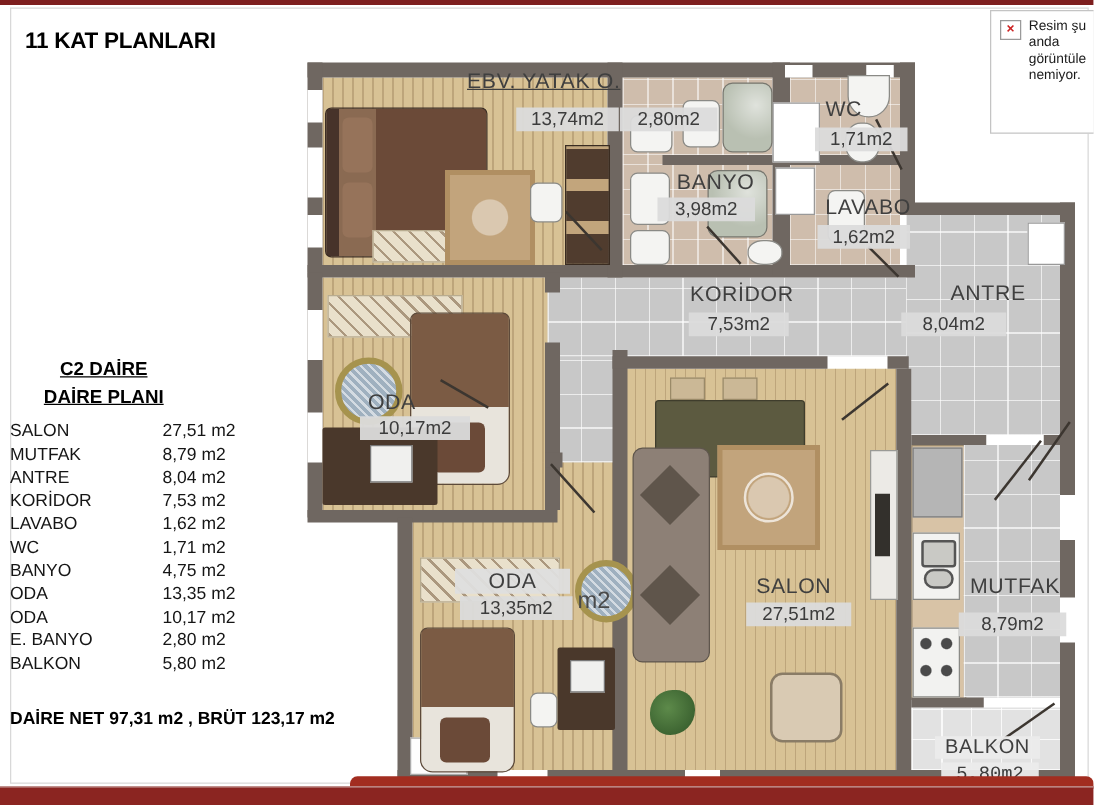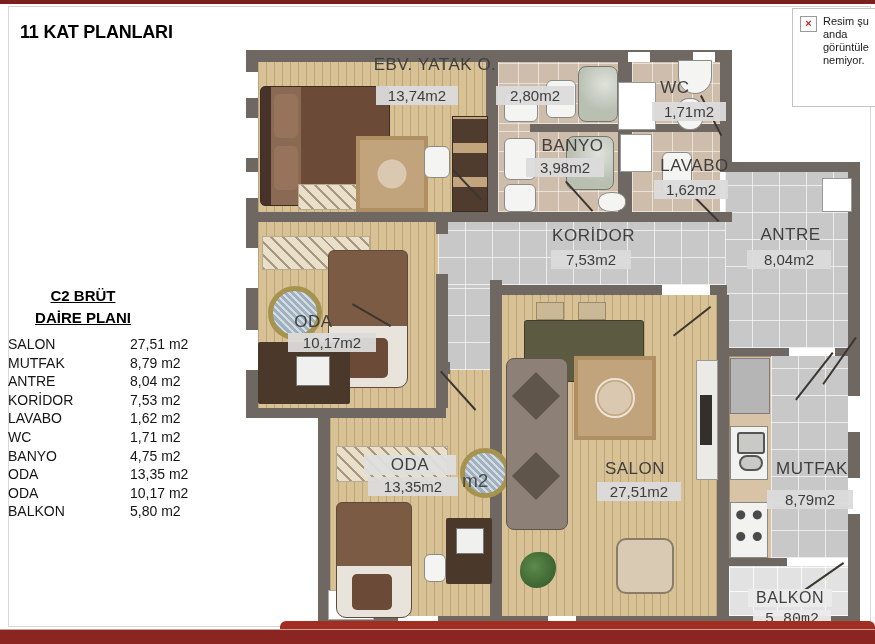--- a/index.html
+++ b/index.html
@@ -183,46 +183,46 @@
   <div class="door" style="left:565px;top:182px;height:40px;transform:rotate(-42deg);"></div>
   <div class="door" style="left:700px;top:96px;height:45px;transform:rotate(-27deg);"></div>
   <div class="door" style="left:694px;top:198px;height:34px;transform:rotate(-45deg);"></div>
   <div class="door" style="left:352px;top:305px;height:44px;transform:rotate(-60deg);"></div>
   <div class="door" style="left:440px;top:372px;height:52px;transform:rotate(-42deg);"></div>
   <div class="door" style="left:710px;top:306px;height:47px;transform:rotate(52deg);"></div>
   <div class="door" style="left:832px;top:352px;height:60px;transform:rotate(38deg);"></div>
   <div class="door" style="left:843px;top:562px;height:66px;transform:rotate(55deg);"></div>
   <div class="door" style="left:855px;top:337px;height:57px;transform:rotate(35deg);"></div>
 
-  <div class="room-name" style="left:360px;top:55px;width:150px;">EBV. YATAK O.</div>
-  <div class="area-tag" style="left:376px;top:86px;width:78px;">13,74m2</div>
+  <div class="room-name" style="left:360px;top:55px;width:150px;text-decoration:underline;">EBV. YATAK O.</div>
+  <div class="area-tag" style="left:413px;top:86px;width:78px;">13,74m2</div>
   <div class="area-tag" style="left:496px;top:86px;width:74px;">2,80m2</div>
   <div class="room-name" style="left:650px;top:78px;width:50px;">WC</div>
   <div class="area-tag" style="left:652px;top:102px;width:70px;">1,71m2</div>
   <div class="room-name" style="left:530px;top:136px;width:85px;">BANYO</div>
   <div class="area-tag" style="left:526px;top:158px;width:74px;">3,98m2</div>
   <div class="room-name" style="left:652px;top:156px;width:85px;">LAVABO</div>
   <div class="area-tag" style="left:654px;top:180px;width:70px;">1,62m2</div>
   <div class="room-name" style="left:546px;top:226px;width:95px;">KORİDOR</div>
   <div class="area-tag" style="left:551px;top:250px;width:76px;">7,53m2</div>
   <div class="room-name" style="left:753px;top:225px;width:75px;">ANTRE</div>
-  <div class="area-tag" style="left:747px;top:250px;width:80px;">8,04m2</div>
+  <div class="area-tag" style="left:721px;top:250px;width:80px;">8,04m2</div>
   <div class="room-name" style="left:286px;top:312px;width:55px;">ODA</div>
   <div class="area-tag" style="left:288px;top:333px;width:84px;">10,17m2</div>
   <div class="room-name tagbg" style="left:364px;top:455px;width:92px;background:rgba(222,222,222,.95);">ODA</div>
   <div class="area-tag" style="left:368px;top:477px;width:86px;">13,35m2</div>
   <div class="abs" style="left:462px;top:470px;font-size:19px;color:#4a4a4a;">m2</div>
   <div class="room-name" style="left:596px;top:459px;width:78px;">SALON</div>
   <div class="area-tag" style="left:597px;top:482px;width:80px;">27,51m2</div>
   <div class="room-name" style="left:766px;top:459px;width:92px;">MUTFAK</div>
   <div class="area-tag" style="left:767px;top:490px;width:82px;">8,79m2</div>
   <div class="room-name" style="left:748px;top:589px;width:84px;font-size:16px;background:rgba(235,235,235,.95);">BALKON</div>
   <div class="area-tag" style="left:753px;top:610px;width:74px;background:rgba(235,235,235,.95);font-family:Liberation Mono, monospace;">5,80m2</div>
 
-  <div class="abs lg-title" style="left:8px;top:287px;">C2 BRÜT</div>
+  <div class="abs lg-title" style="left:8px;top:287px;">C2 DAİRE</div>
   <div class="abs lg-title" style="left:8px;top:309px;">DAİRE PLANI</div>
 
   <div class="abs" style="left:8px;top:335px;width:232px;">
     <div class="legend-row">
         <span class="lg-name">SALON</span>
         <span>27,51 m2</span>
       </div>
     <div class="legend-row">
         <span class="lg-name">MUTFAK</span>
         <span>8,79 m2</span>
@@ -249,22 +249,27 @@
       </div>
     <div class="legend-row">
         <span class="lg-name">ODA</span>
         <span>13,35 m2</span>
       </div>
     <div class="legend-row">
         <span class="lg-name">ODA</span>
         <span>10,17 m2</span>
       </div>
     <div class="legend-row">
+        <span class="lg-name">E. BANYO</span>
+        <span>2,80 m2</span>
+      </div>
+    <div class="legend-row">
         <span class="lg-name">BALKON</span>
         <span>5,80 m2</span>
       </div>
   </div>
 
+  <div class="abs" style="left:8px;top:566px;font-size:14px;font-weight:bold;color:#000;white-space:nowrap;">DAİRE NET 97,31 m2 , BRÜT 123,17 m2</div>
 
   <div class="abs" style="left:280px;top:621px;width:595px;height:10px;background:#a22d20;border-radius:6px 6px 0 0;"></div>
   <div class="abs" style="left:0;top:629px;width:875px;height:15px;background:#8b2521;border-top:1px solid #c9a3a0;"></div>
 
 </div>
 
 </body></html>

